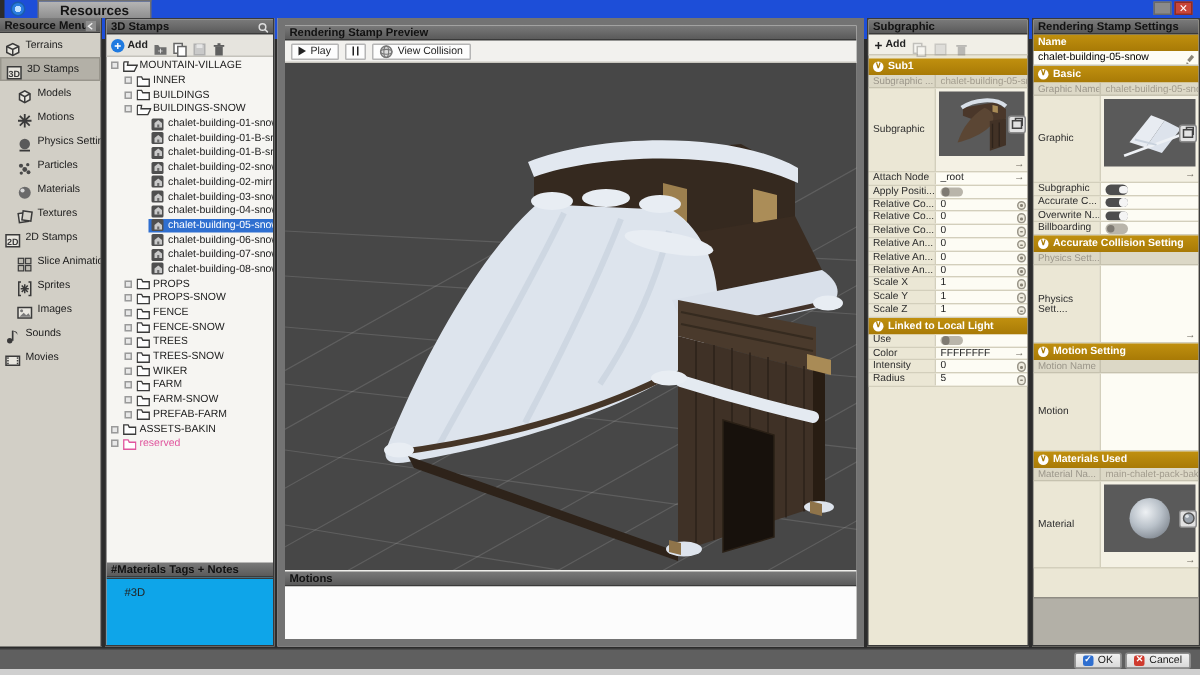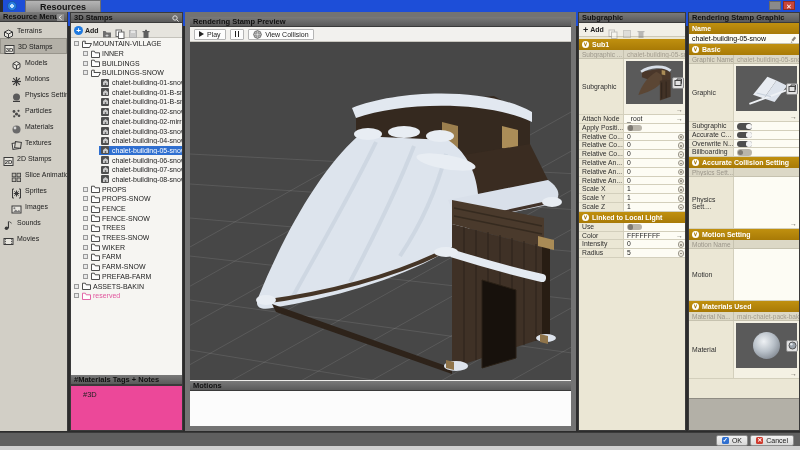--- a/index.html
+++ b/index.html
@@ -41,21 +41,21 @@
   .trow { position:relative; height:9.7px; display:flex; align-items:center; white-space:nowrap; font-size:7px; color:#222; }
   .trow .exp { width:5px; height:5px; background:#e8e8e8; border:1px solid #9a9a9a; flex:0 0 5px; margin-right:3px; }
   .trow .fic { width:9px; height:8px; flex:0 0 9px; margin-right:2px; }
   .trow .sic3 { width:8px; height:8px; flex:0 0 8px; margin-right:3px; background:#4f4f4f; border-radius:1px; display:flex; align-items:center; justify-content:center; }
   .trow.sel .hl { position:absolute; left:28px; right:0; top:0; bottom:0; background:#2f6fd0; }
   .trow.sel .lab, .trow.sel .sic3 { position:relative; z-index:1; }
   .trow.sel .lab { color:#fff; }
   .trow .lab { overflow:hidden; }
   .trow.pink .lab { color:#e0569e; }
   .tagshead { position:absolute; left:0; top:362px; right:0; }
-  .tagsbody { position:absolute; left:0; top:372px; right:0; bottom:0; background:#ec4899; border-top:1px solid #3a3a3a; }
+  .tagsbody { position:absolute; left:0; top:372px; right:0; bottom:0; background:#0ea5e9; border-top:1px solid #3a3a3a; }
   .tagtext { font-size:7.5px; color:#222; padding:4px 0 0 12px; }
 
   
   .preview { left:185px; top:12px; width:391px; height:419px; background:#efeeeb; border:5px solid #737373; }
   .ptoolbar { height:15px; background:#f2f1ee; border-bottom:1px solid #c9c7c0; display:flex; align-items:center; gap:4px; padding:0 4px; }
   .pbtn { display:inline-flex; align-items:center; gap:3px; height:11px; padding:0 4px; background:#fdfdfd; border:1px solid #b5b5b5; border-radius:1px; font-size:7px; color:#222; }
   .tri { width:0; height:0; border-left:5px solid #222; border-top:3px solid transparent; border-bottom:3px solid transparent; }
   .pause { display:inline-flex; gap:1.5px; } .pause i { width:1.5px; height:6px; background:#222; }
   .viewport { position:absolute; left:0; top:25px; width:389px; height:338px; background:#474747; }
   .motionshead { position:absolute; left:0; top:364px; right:0; }
@@ -711,21 +711,21 @@
           <div class="val">0<span class="ric"></span></div>
         </div>
         <div class="prow">
           <span class="lbl">Radius</span>
           <div class="val">5<span class="ric"></span></div>
         </div>
       </div>
   </div>
 
   <div class="panel sets">
-    <div class="phead"><span>Rendering Stamp Graphic</span></div>
+    <div class="phead"><span>Rendering Stamp Settings</span></div>
     <div class="obar">
         <span>Name</span>
       </div>
     <div class="namefield"><span>chalet-building-05-snow</span>
       <span style="position:absolute;right:2px;top:1.5px"><svg width="7" height="7">
             <rect x="2.6" y="0.5" width="2.2" height="4.6" fill="#8a8578" transform="rotate(40 3.5 3)"></rect>
             <polygon points="1.2,5.3 2.6,6.5 0.8,6.8" fill="#8a8578"></polygon>
           </svg></span>
     </div>
     <div class="obar">

